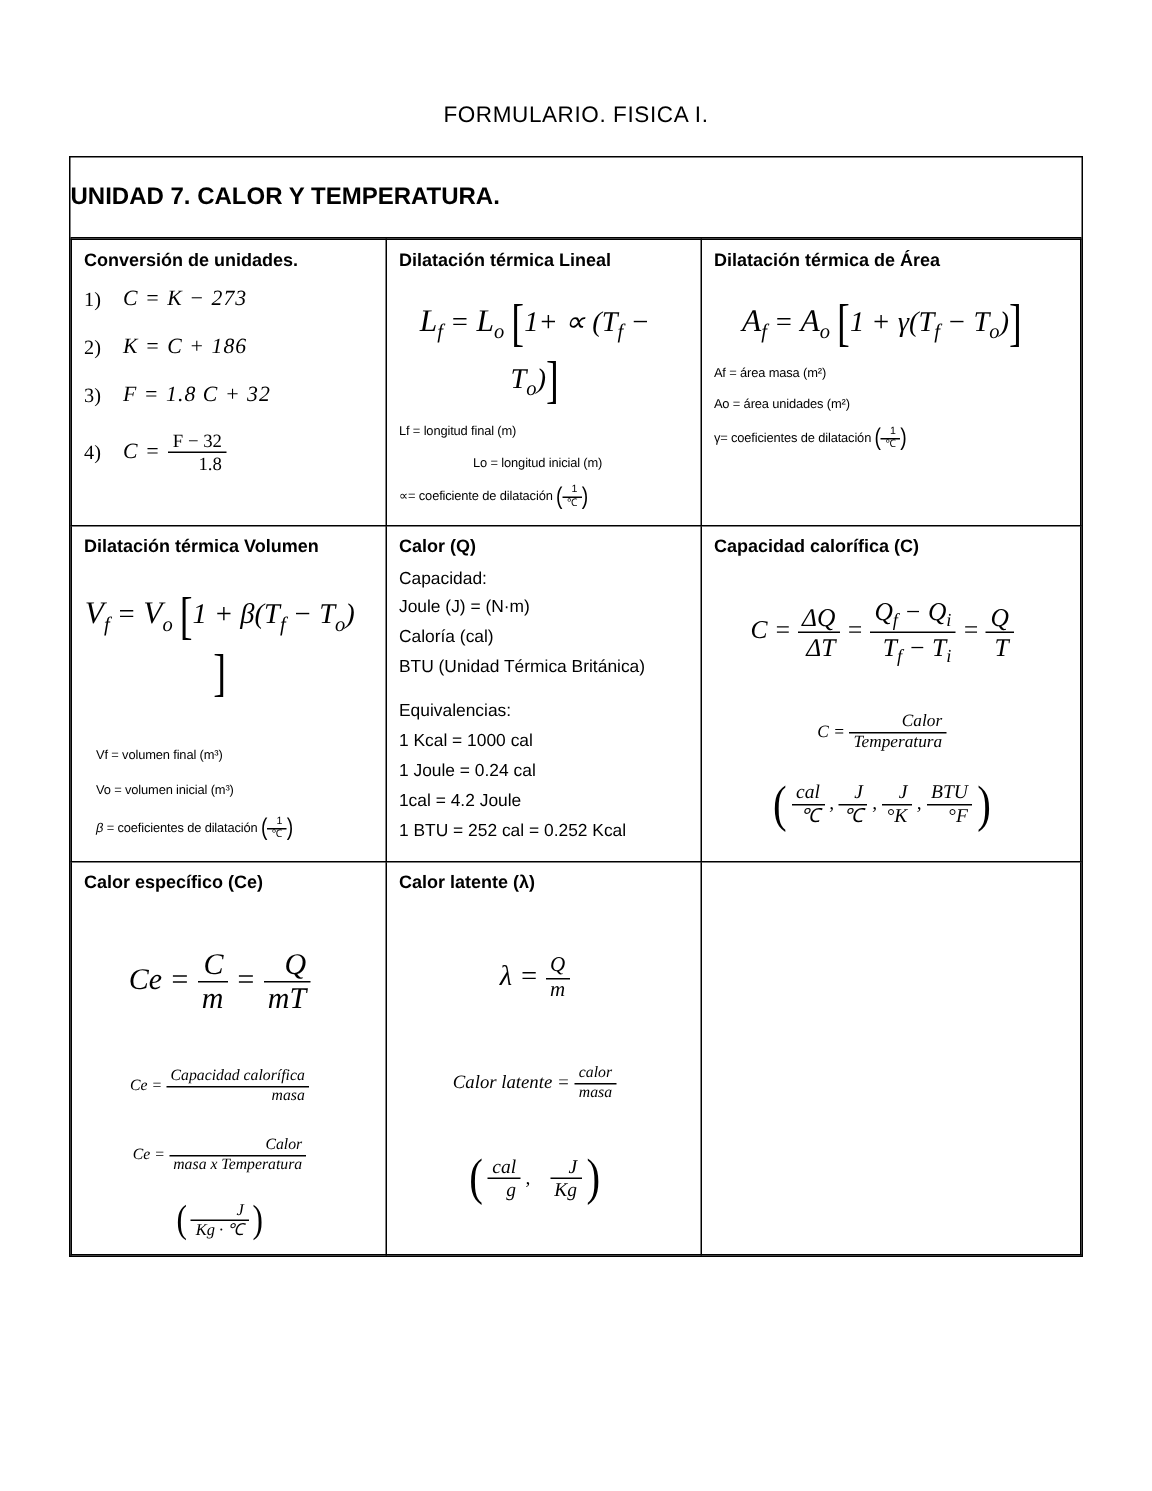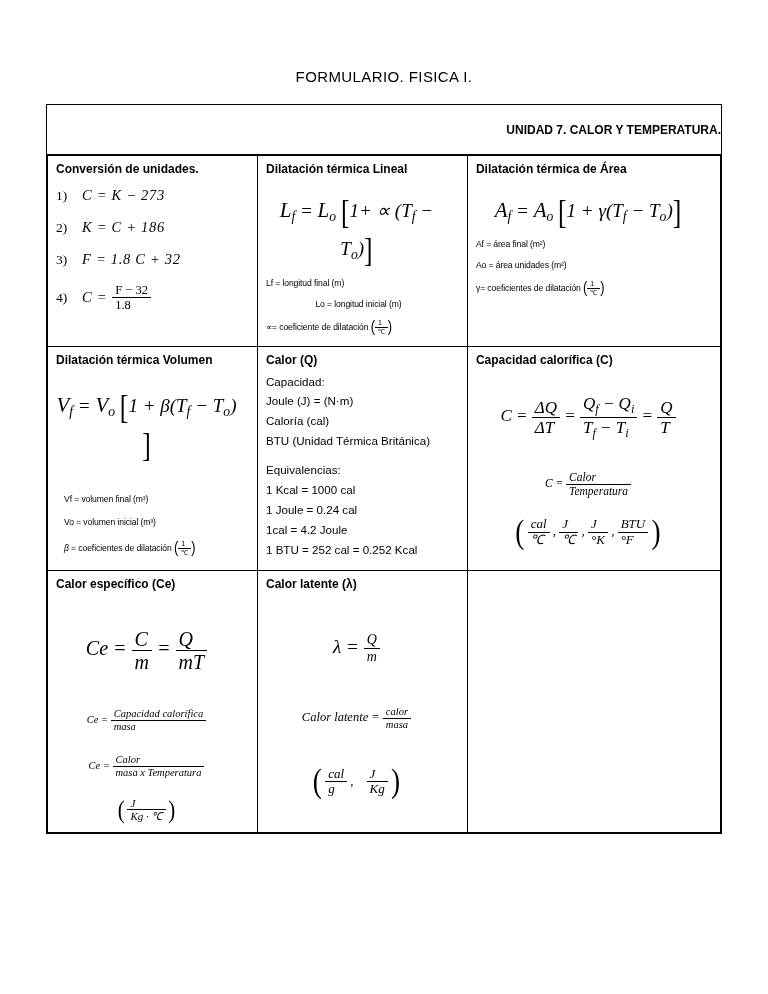--- a/index.html
+++ b/index.html
@@ -27,23 +27,23 @@
     letter-spacing: 0.4px;
     padding-top: 68px;
     font-family: "Liberation Sans", sans-serif;
   }
   .table-wrap {
     margin: 19px 46px 0 46px;
     border: 1px solid #000;
     box-sizing: border-box;
   }
   .unit-header {
-    text-align: right;
+    text-align: left;
     font-weight: bold;
-    font-size: 12px;
+    font-size: 16px;
     padding: 18px 0 17px 0;
     border-bottom: 1px solid #000;
   }
   table.grid {
     width: 100%;
     border-collapse: collapse;
     table-layout: fixed;
   }
   table.grid td {
     border: 1px solid #000;
@@ -102,21 +102,21 @@
     font-family: "Liberation Sans", sans-serif;
     line-height: 1.72;
   }
   .plain-list .blank { height: 9px; }
   sub { font-size: 0.72em; }
 
   
   .frac {
     display: inline-block;
     vertical-align: middle;
-    text-align: left;
+    text-align: right;
     line-height: 1.12;
   }
   .frac .num { display: block; padding: 0 3px; }
   .frac .den { display: block; border-top: 1px solid #000; padding: 0 3px; }
   .paren {
     display: inline-block;
     vertical-align: middle;
     font-size: 1.5em;
     font-style: normal;
     line-height: 1;
@@ -204,21 +204,21 @@
             </div>
           </td>
 
           <td class="col3">
             <div class="cell-title">Dilatación térmica de Área</div>
             <div class="mathbig">
               <span style="font-size:21px;">A</span><sub style="font-style:italic;">f</sub> = <span style="font-size:21px;">A</span><sub style="font-style:italic;">o</sub>
               <span class="bigbracket">[</span>1 + γ(<span>T</span><sub>f</sub> − <span>T</span><sub>o</sub>)<span class="bigbracket">]</span>
             </div>
             <div class="legend">
-              <div>Af = área final (m²)</div>
+              <div>Af = área masa (m²)</div>
               <div style="margin-top:8px;">Ao = área unidades (m²)</div>
               <div style="margin-top:8px;">
                 γ= coeficientes de dilatación
                 <span class="paren">(</span><span class="frac smallfrac"><span class="num">1</span><span class="den">℃</span></span><span class="paren">)</span>
               </div>
             </div>
           </td>
         </tr>
 
         <tr>

